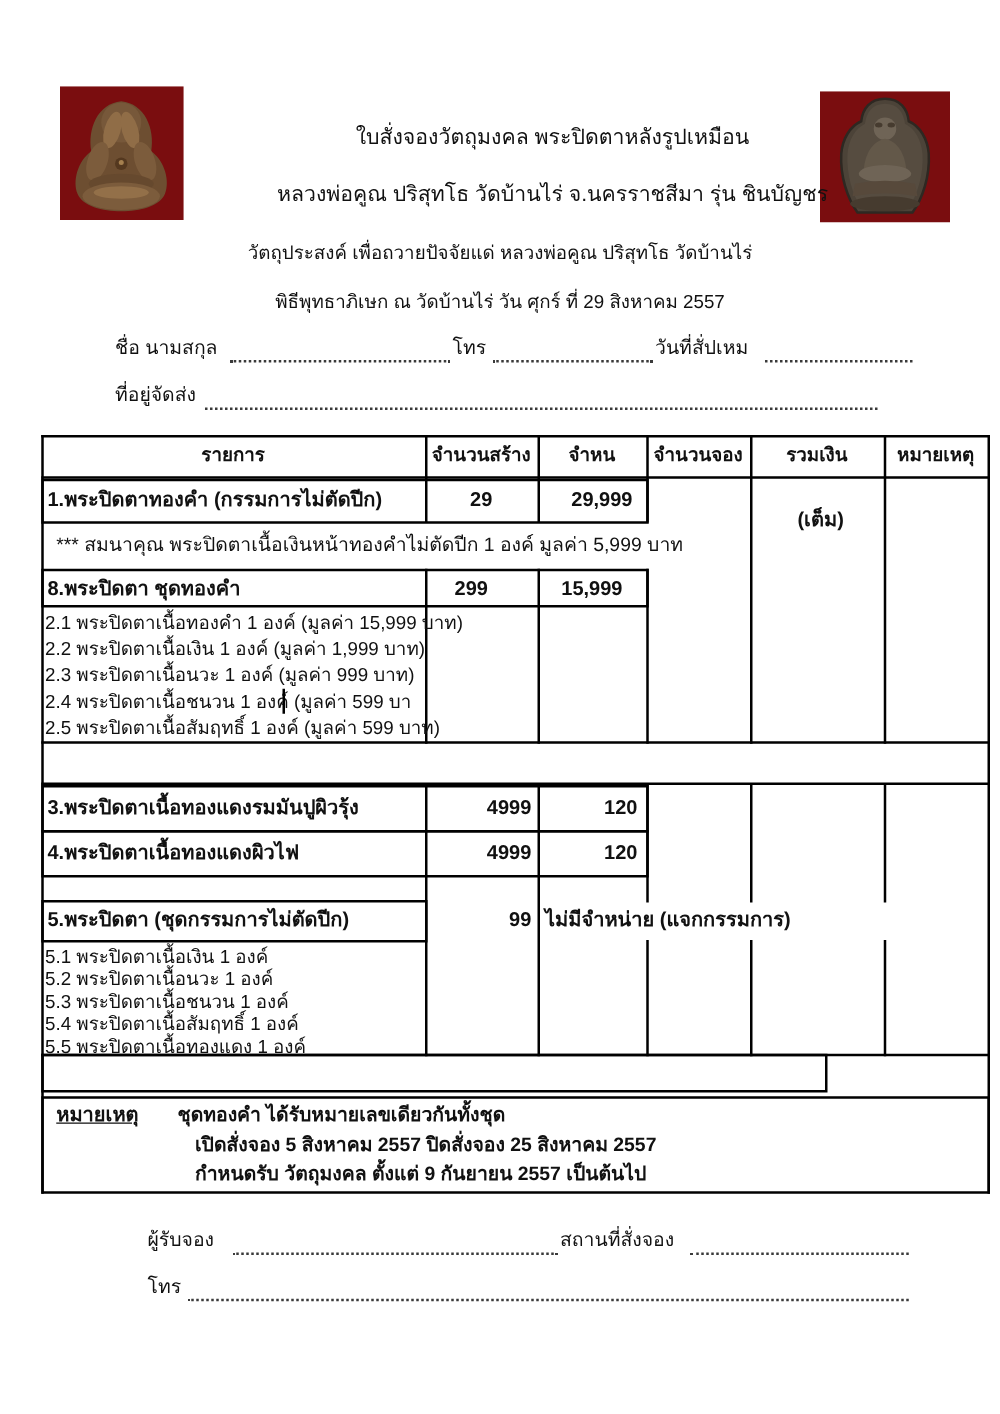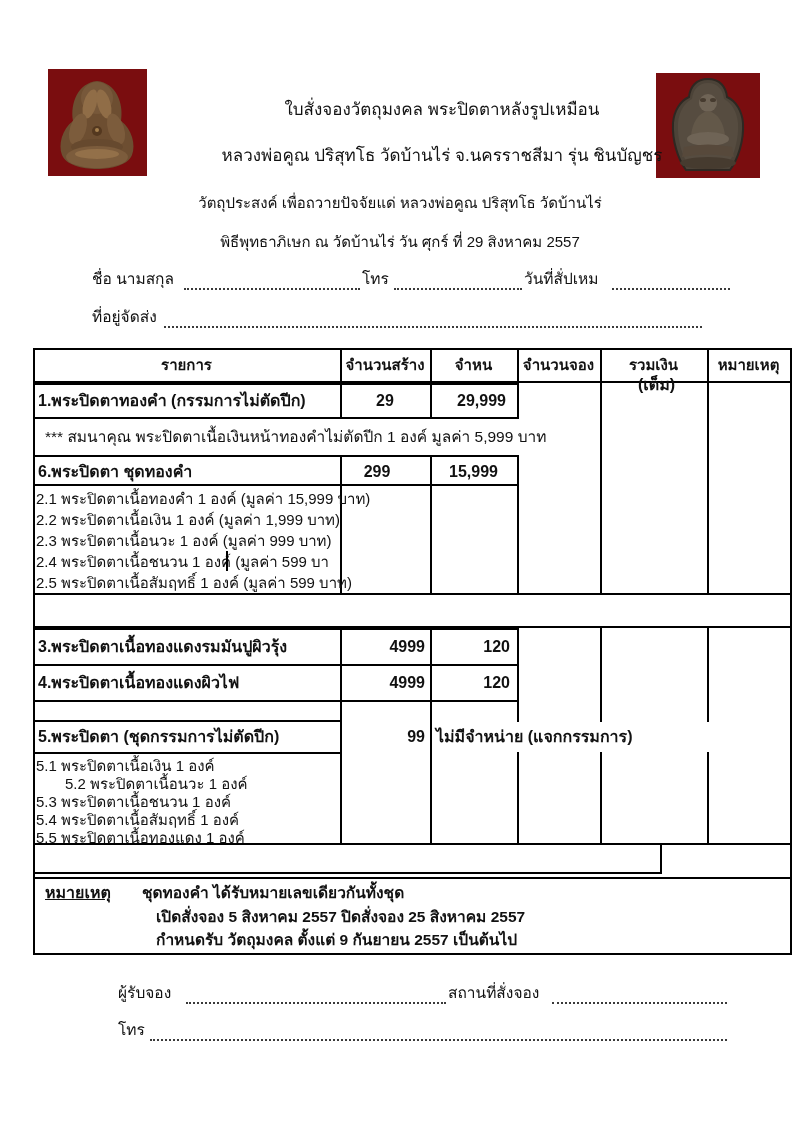--- a/index.html
+++ b/index.html
@@ -100,26 +100,26 @@
   <div class="abs hdr" style="left:340px;top:348px;width:90px;">จำนวนสร้าง</div>
   <div class="abs hdr" style="left:430px;top:348px;width:87px;">จำหน</div>
   <div class="abs hdr" style="left:517px;top:348px;width:83px;">จำนวนจอง</div>
   <div class="abs hdr" style="left:600px;top:348px;width:107px;">รวมเงิน</div>
   <div class="abs hdr" style="left:707px;top:348px;width:83px;">หมายเหตุ</div>
 
   <div class="bbox" style="left:33px;top:383px;width:486px;height:36px;"></div>
   <div class="abs rowtxt" style="left:38px;top:388px;">1.พระปิดตาทองคำ (กรรมการไม่ตัดปีก)</div>
   <div class="abs rowtxt ctr" style="left:340px;top:388px;width:90px;">29</div>
   <div class="abs rowtxt ctr" style="left:430px;top:388px;width:103px;">29,999</div>
-  <div class="abs rowtxt ctr" style="left:600px;top:372px;width:113px;">(เต็ม)</div>
+  <div class="abs rowtxt ctr" style="left:600px;top:404px;width:113px;">(เต็ม)</div>
 
   <div class="abs sub" style="left:45px;top:426px;font-size:15.5px;">*** สมนาคุณ พระปิดตาเนื้อเงินหน้าทองคำไม่ตัดปีก 1 องค์ มูลค่า 5,999 บาท</div>
 
   <div class="bbox" style="left:33px;top:455px;width:486px;height:31px;"></div>
-  <div class="abs rowtxt" style="left:38px;top:459px;">6.พระปิดตา ชุดทองคำ</div>
+  <div class="abs rowtxt" style="left:38px;top:459px;">8.พระปิดตา ชุดทองคำ</div>
   <div class="abs rowtxt ctr" style="left:340px;top:459px;width:74px;">299</div>
   <div class="abs rowtxt ctr" style="left:430px;top:459px;width:87px;">15,999</div>
 
   <div class="abs sub" style="left:36px;top:488px;">2.1 พระปิดตาเนื้อทองคำ 1 องค์ (มูลค่า 15,999 บาท)</div>
   <div class="abs sub" style="left:36px;top:509px;">2.2 พระปิดตาเนื้อเงิน 1 องค์ (มูลค่า 1,999 บาท)</div>
   <div class="abs sub" style="left:36px;top:530px;">2.3 พระปิดตาเนื้อนวะ 1 องค์ (มูลค่า 999 บาท)</div>
   <div class="abs sub" style="left:36px;top:551px;">2.4 พระปิดตาเนื้อชนวน 1 องค์ (มูลค่า 599 บา</div>
   <div class="vline" style="left:226px;top:551px;height:20px;width:1.5px;"></div>
   <div class="abs sub" style="left:36px;top:572px;">2.5 พระปิดตาเนื้อสัมฤทธิ์ 1 องค์ (มูลค่า 599 บาท)</div>
 
@@ -135,21 +135,21 @@
   <div class="abs rowtxt" style="left:38px;top:670px;">4.พระปิดตาเนื้อทองแดงผิวไฟ</div>
   <div class="abs rowtxt" style="left:340px;top:670px;width:85px;text-align:right;">4999</div>
   <div class="abs rowtxt" style="left:430px;top:670px;width:80px;text-align:right;">120</div>
 
   <div class="bbox" style="left:33px;top:720px;width:309px;height:34px;"></div>
   <div class="abs rowtxt" style="left:38px;top:724px;">5.พระปิดตา (ชุดกรรมการไม่ตัดปีก)</div>
   <div class="abs rowtxt" style="left:340px;top:724px;width:85px;text-align:right;">99</div>
   <div class="abs rowtxt" style="left:436px;top:724px;">ไม่มีจำหน่าย (แจกกรรมการ)</div>
 
   <div class="abs sub" style="left:36px;top:755px;">5.1 พระปิดตาเนื้อเงิน 1 องค์</div>
-  <div class="abs sub" style="left:36px;top:773px;padding-left:29px;">5.2 พระปิดตาเนื้อนวะ 1 องค์</div>
+  <div class="abs sub" style="left:36px;top:773px;">5.2 พระปิดตาเนื้อนวะ 1 องค์</div>
   <div class="abs sub" style="left:36px;top:791px;">5.3 พระปิดตาเนื้อชนวน 1 องค์</div>
   <div class="abs sub" style="left:36px;top:809px;">5.4 พระปิดตาเนื้อสัมฤทธิ์ 1 องค์</div>
   <div class="abs sub" style="left:36px;top:827px;">5.5 พระปิดตาเนื้อทองแดง 1 องค์</div>
 
   <div class="hline" style="left:33px;top:843px;width:759px;"></div>
   <div class="bbox" style="left:33px;top:843px;width:629px;height:31px;"></div>
 
   <div class="bbox" style="left:33px;top:877px;width:759px;height:78px;"></div>
   <div class="abs note b" style="left:45px;top:882px;text-decoration:underline;font-size:16px;">หมายเหตุ</div>
   <div class="abs note" style="left:142px;top:882px;">ชุดทองคำ ได้รับหมายเลขเดียวกันทั้งชุด</div>

